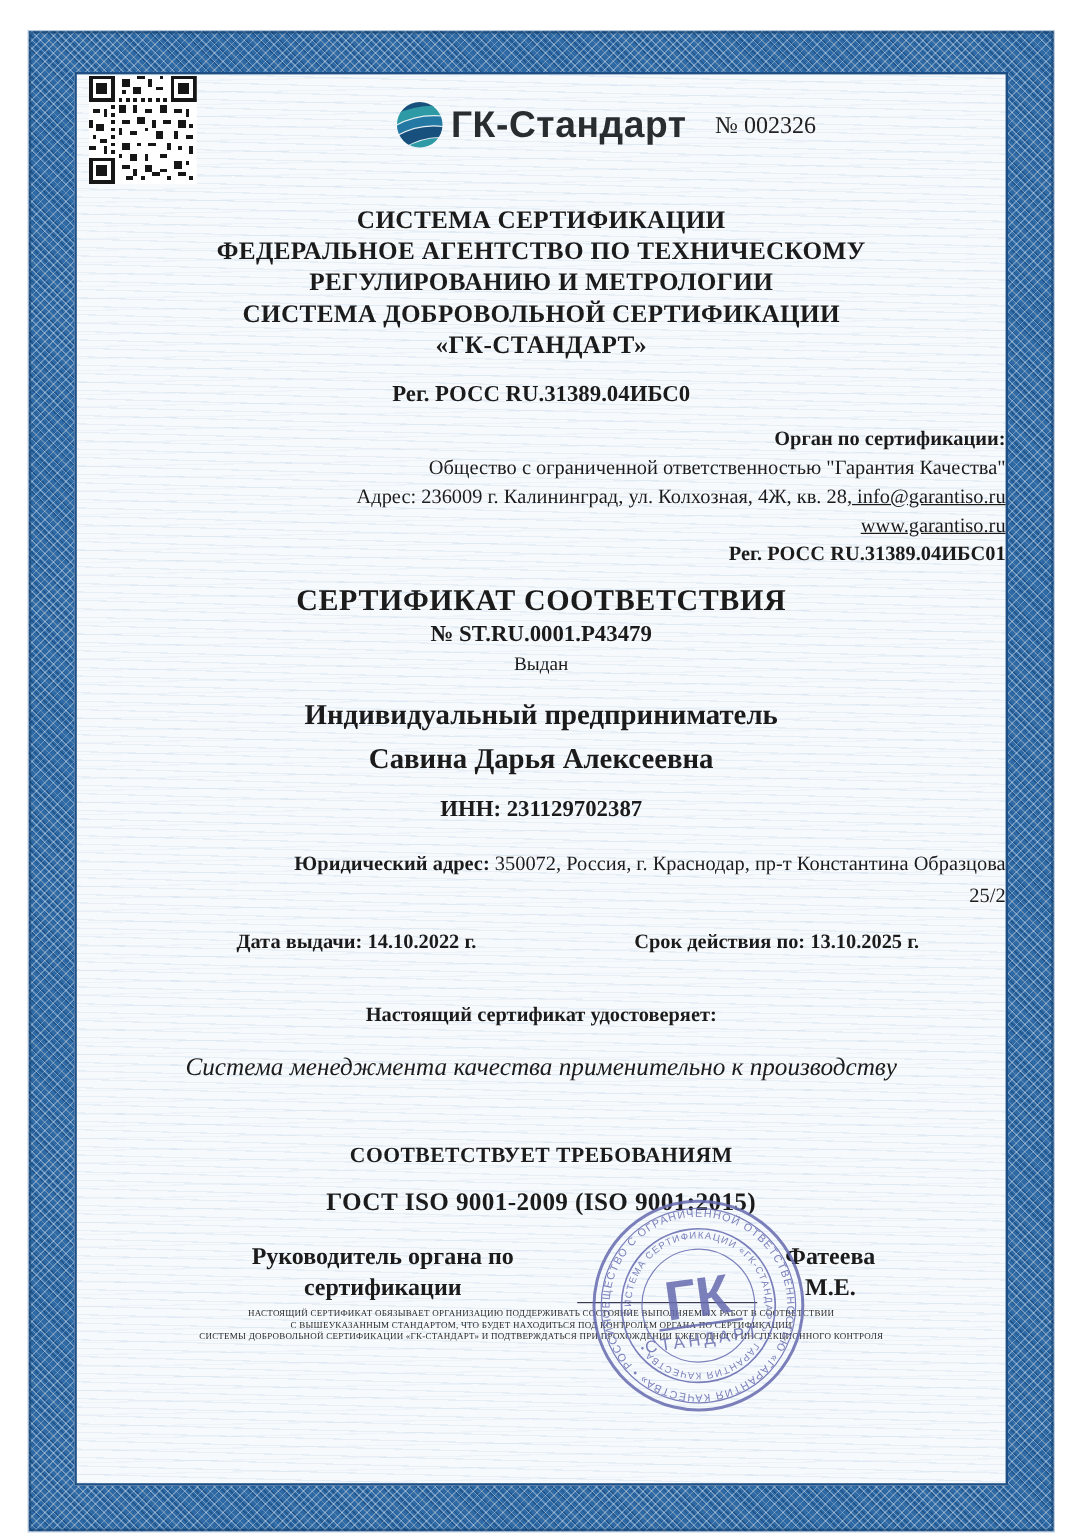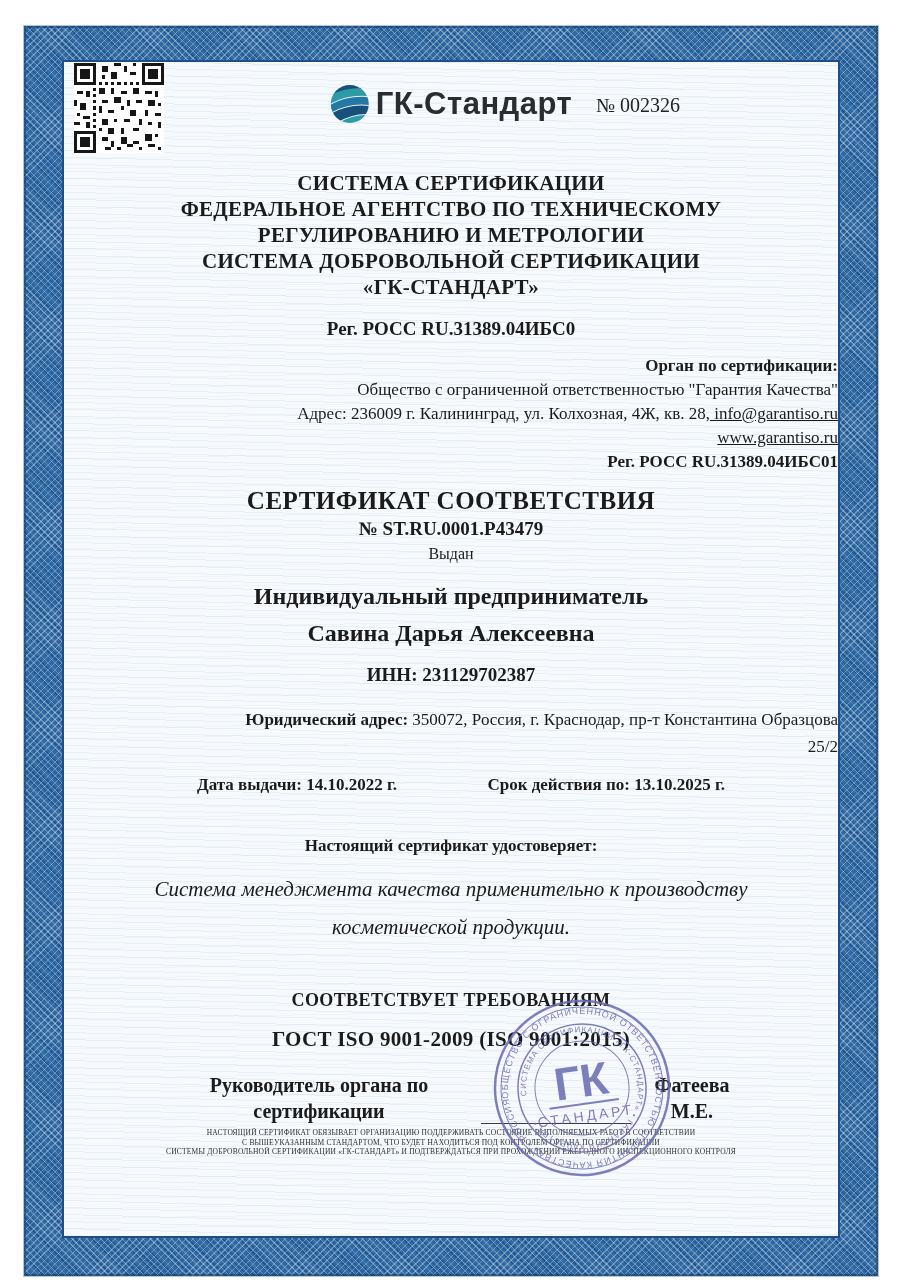--- a/index.html
+++ b/index.html
@@ -55,21 +55,21 @@
   .cert-id{ font-weight:bold; font-size:19px; line-height:26px; }
   .issued{ font-size:16px; line-height:24px; }
 
   .holder{ margin-top:12px; font-weight:bold; font-size:24px; line-height:37px; }
   .inn{ margin-top:10px; font-weight:bold; font-size:19px; line-height:26px; }
 
   .legal{ margin-top:18px; font-size:17px; line-height:27px;text-align:right; }
   .legal b{ font-weight:bold; }
 
   .dates{ margin-top:12px; display:flex; justify-content:space-between;
-          padding:0 113px 0 133px; font-weight:bold; font-size:17px; line-height:26px; }
+          padding:0 72px 0 133px; font-weight:bold; font-size:17px; line-height:26px; }
 
   .certifies{ margin-top:38px; font-weight:bold; font-size:17px; }
   .scope{ margin-top:14px; font-style:italic; font-size:21px; line-height:38px; }
 
   .complies{ margin-top:44px; font-weight:bold; font-size:18px; letter-spacing:.4px; }
   .standard{ margin-top:16px; font-weight:bold; font-size:21px; letter-spacing:.3px; }
 
   .head-row{ margin-top:20px; display:flex; justify-content:space-between; align-items:flex-end;
              padding:0 93px 0 101px; font-weight:bold; font-size:20px; line-height:26px; }
   .sig-line{ flex:0 0 150px; border-bottom:1.5px solid #3a3a55; height:20px; margin:0 8px; }
@@ -232,21 +232,20 @@
 
   <div class="dates">
     <span>Дата выдачи: 14.10.2022 г.</span>
     <span>Срок действия по: 13.10.2025 г.</span>
   </div>
 
   <div class="certifies">Настоящий сертификат удостоверяет:</div>
 
   <div class="scope">
     <div>Система менеджмента качества применительно к производству</div>
-    <div>косметической продукции.</div>
   </div>
 
   <div class="complies">СООТВЕТСТВУЕТ ТРЕБОВАНИЯМ</div>
   <div class="standard">ГОСТ ISO 9001-2009 (ISO 9001:2015)</div>
 
   <div class="head-row">
     <span>Руководитель органа по сертификации</span>
     <span class="sig-line"></span>
     <span>Фатеева М.Е.</span>
   </div>

